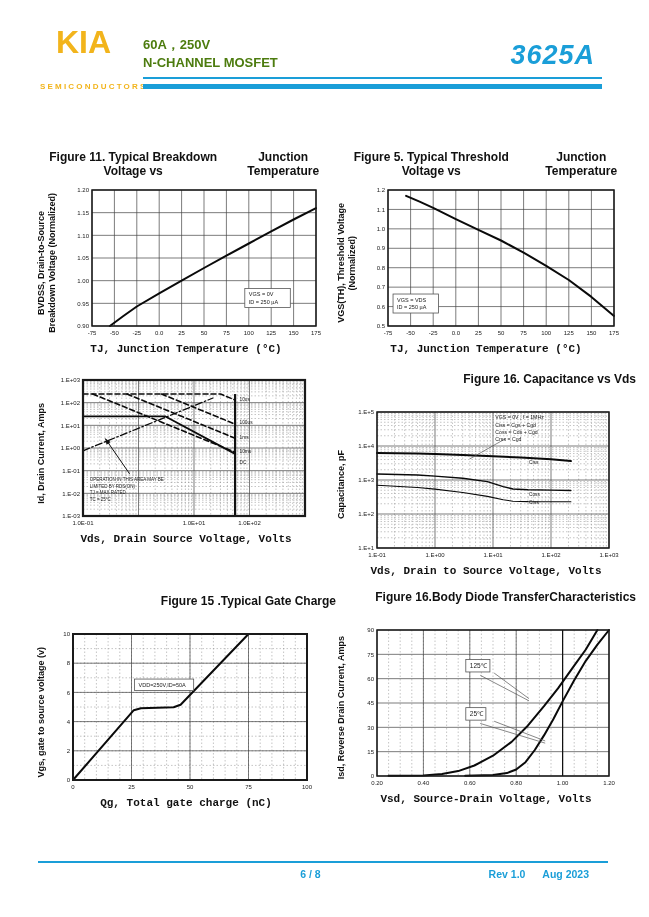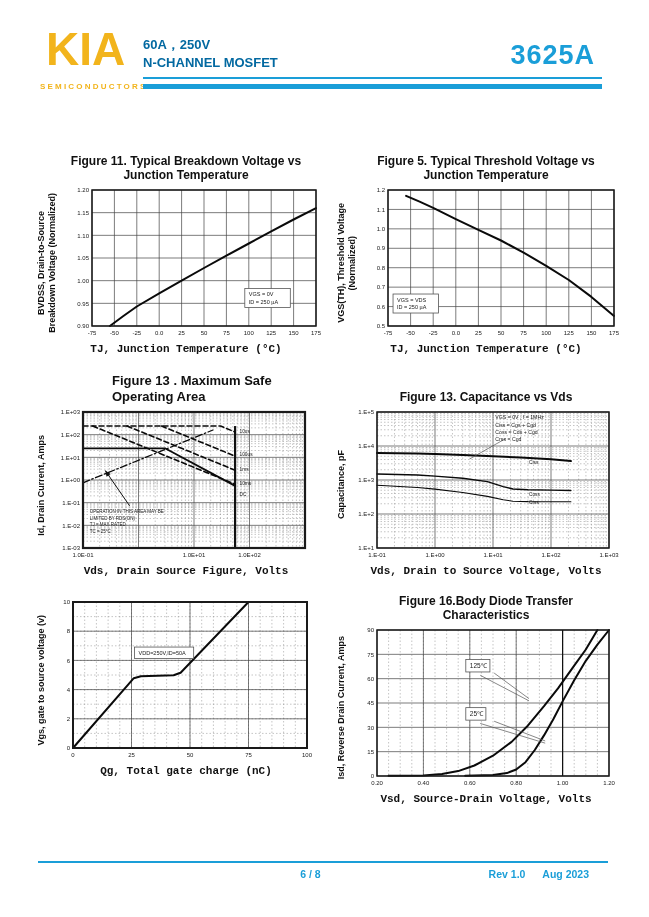--- a/index.html
+++ b/index.html
@@ -1,50 +1,50 @@
 <!DOCTYPE html>
 <html><head>
 <meta charset="utf-8">
 <style>
   html,body{margin:0;padding:0;background:#fff;}
   #page{position:relative;width:649px;height:917px;background:#fff;font-family:"Liberation Sans",sans-serif;color:#111;overflow:hidden;}
   
-  .logo{position:absolute;left:46px;top:26px;font-size:46px;font-weight:700;letter-spacing:0px;line-height:1;}
+  .logo{position:absolute;left:56px;top:26px;font-size:32px;font-weight:700;letter-spacing:0px;line-height:1;}
   .logo-sub{position:absolute;left:40px;top:82px;font-size:8px;font-weight:700;letter-spacing:2.2px;}
   .spec{position:absolute;left:143px;top:36px;font-size:13px;font-weight:700;line-height:1.35;}
   .part{position:absolute;right:54px;top:40px;font-size:27px;font-weight:600;letter-spacing:1px;}
   .rule-thin{position:absolute;left:143px;width:459px;top:77px;height:1.5px;}
   .rule-thick{position:absolute;left:143px;width:459px;top:84px;height:5px;}
   
   .fig{position:absolute;width:300px;}
-  .fig-title{height:32px;display:flex;flex-direction:column;justify-content:flex-end;text-align:center;font-weight:700;font-size:12px;line-height:1.18;}
+  .fig-title{height:32px;display:flex;flex-direction:row;justify-content:flex-end;text-align:center;font-weight:700;font-size:12px;line-height:1.18;}
   .fig-title.left{text-align:left;padding-left:76px;box-sizing:border-box;font-size:13px;}
   .fig-body{display:flex;flex-direction:row;align-items:center;margin-top:2px;}
   .ylabel{display:flex;flex-direction:row;align-items:center;justify-content:center;}
   .ylabel span{writing-mode:vertical-rl;transform:rotate(180deg);font-weight:700;font-size:9px;text-align:center;line-height:1.2;}
   .xlabel{text-align:center;font-weight:700;font-size:11px;margin-top:1px;font-family:Liberation Mono, monospace;}
   svg.plot{display:block;}
   
   .foot-rule{position:absolute;left:38px;top:861px;width:570px;height:1.5px;}
   .foot-page{position:absolute;left:0;top:868px;width:621px;text-align:center;font-size:10.5px;font-weight:700;}
   .foot-rev{position:absolute;right:60px;top:868px;font-size:10.5px;font-weight:700;}
   .foot-rev span{margin-left:14px;}
 </style>
 </head>
 <body>
 
 <div id="page">
 
   <div class="logo" style="color: rgb(242, 180, 28);">KIA</div>
   <div class="logo-sub" style="color: rgb(242, 180, 28);">SEMICONDUCTORS</div>
-  <div class="spec" style="color: #0369a1;">
+  <div class="spec" style="color: #4d7c0f;">
     <div>60A，250V</div>
     <div>N-CHANNEL MOSFET</div>
   </div>
-  <div class="part" style="color: rgb(26, 158, 216);">3625A</div>
+  <div class="part" style="color: rgb(26, 158, 216); font-style: italic;">3625A</div>
   <div class="rule-thin" style="background: rgb(26, 158, 216);"></div>
   <div class="rule-thick" style="background: rgb(26, 158, 216);"></div>
 
   <div class="fig" style="left:36px;top:150px">
     <div class="fig-title">
       <div>Figure 11. Typical Breakdown Voltage vs</div>
       <div>Junction Temperature</div>
     </div>
     <div class="fig-body">
       <div class="ylabel">
@@ -153,24 +153,20 @@
           <text x="27" y="8.2" font-size="6" text-anchor="end" fill="#1a1a1a" font-family="&quot;Liberation Sans&quot;,sans-serif">1.2</text>
           <rect x="35.04" y="110.02" width="45.51" height="19" fill="#fff" stroke="#555" stroke-width="0.8"></rect>
           <text x="39.04" y="117.52" font-size="5.5" text-anchor="start" fill="#1a1a1a" font-family="&quot;Liberation Sans&quot;,sans-serif">VGS = VDS</text>
           <text x="39.04" y="125.02" font-size="5.5" text-anchor="start" fill="#1a1a1a" font-family="&quot;Liberation Sans&quot;,sans-serif">ID = 250 µA</text>
         </svg>
     </div>
     <div class="xlabel">TJ, Junction Temperature (°C)</div>
   </div>
 
   <div class="fig" style="left:36px;top:372px">
-    <div class="fig-title left">
-      <div>Figure 13 . Maximum Safe</div>
-      <div>Operating Area</div>
-    </div>
     <div class="fig-body">
       <div class="ylabel">
         <span>Id, Drain Current, Amps</span>
       </div>
       <svg class="plot" width="272" height="158">
           <rect x="36" y="6" width="222" height="136" fill="#fff"></rect>
           <line x1="52.70716475935096" y1="6" x2="52.70716475935096" y2="142" stroke="#8a8a8a" stroke-width="0.5" stroke-dasharray="1.5,2"></line>
           <line x1="62.48022963694127" y1="6" x2="62.48022963694127" y2="142" stroke="#8a8a8a" stroke-width="0.5" stroke-dasharray="1.5,2"></line>
           <line x1="69.41432951870192" y1="6" x2="69.41432951870192" y2="142" stroke="#8a8a8a" stroke-width="0.5" stroke-dasharray="1.5,2"></line>
           <line x1="74.79283524064904" y1="6" x2="74.79283524064904" y2="142" stroke="#8a8a8a" stroke-width="0.5" stroke-dasharray="1.5,2"></line>
@@ -286,26 +282,26 @@
           <text x="192.51" y="78.76" font-size="4.8" text-anchor="start" fill="#1a1a1a" font-family="&quot;Liberation Sans&quot;,sans-serif">10ms</text>
           <text x="192.51" y="89.64" font-size="4.8" text-anchor="start" fill="#1a1a1a" font-family="&quot;Liberation Sans&quot;,sans-serif">DC</text>
           <line x1="82.62" y1="99.83999999999999" x2="58.2" y2="64.47999999999999" stroke="#111" stroke-width="1"></line>
           <polygon points="58.2,64.47999999999999 63.66670722653789,67.99640613401216 59.552481798086085,70.83773489427215" fill="#111"></polygon>
           <text x="42.66" y="107.32" font-size="4.5" text-anchor="start" fill="#1a1a1a" font-family="&quot;Liberation Sans&quot;,sans-serif">OPERATION IN THIS AREA MAY BE</text>
           <text x="42.66" y="113.82" font-size="4.5" text-anchor="start" fill="#1a1a1a" font-family="&quot;Liberation Sans&quot;,sans-serif">LIMITED BY RDS(ON)</text>
           <text x="42.66" y="120.32" font-size="4.5" text-anchor="start" fill="#1a1a1a" font-family="&quot;Liberation Sans&quot;,sans-serif">TJ = MAX RATED</text>
           <text x="42.66" y="126.82" font-size="4.5" text-anchor="start" fill="#1a1a1a" font-family="&quot;Liberation Sans&quot;,sans-serif">TC = 25°C</text>
         </svg>
     </div>
-    <div class="xlabel">Vds, Drain Source Figure, Volts</div>
+    <div class="xlabel">Vds, Drain Source Voltage, Volts</div>
   </div>
 
   <div class="fig" style="left:336px;top:372px">
     <div class="fig-title">
-      <div>Figure 13. Capacitance vs Vds</div>
+      <div>Figure 16. Capacitance vs Vds</div>
     </div>
     <div class="fig-body">
       <div class="ylabel">
         <span>Capacitance, pF</span>
       </div>
       <svg class="plot" width="272" height="158">
           <rect x="30" y="6" width="232" height="136" fill="#fff"></rect>
           <line x1="47.45973974851091" y1="6" x2="47.45973974851091" y2="142" stroke="#8a8a8a" stroke-width="0.5" stroke-dasharray="1.5,2"></line>
           <line x1="57.673032773740424" y1="6" x2="57.673032773740424" y2="142" stroke="#8a8a8a" stroke-width="0.5" stroke-dasharray="1.5,2"></line>
           <line x1="64.91947949702183" y1="6" x2="64.91947949702183" y2="142" stroke="#8a8a8a" stroke-width="0.5" stroke-dasharray="1.5,2"></line>
@@ -401,20 +397,23 @@
           <text x="148.32" y="13.48" font-size="5.2" text-anchor="start" fill="#1a1a1a" font-family="&quot;Liberation Sans&quot;,sans-serif">VGS = 0V , f = 1MHz</text>
           <text x="148.32" y="20.68" font-size="5.2" text-anchor="start" fill="#1a1a1a" font-family="&quot;Liberation Sans&quot;,sans-serif">Ciss = Cgs + Cgd</text>
           <text x="148.32" y="27.880000000000003" font-size="5.2" text-anchor="start" fill="#1a1a1a" font-family="&quot;Liberation Sans&quot;,sans-serif">Coss = Cds + Cgd</text>
           <text x="148.32" y="35.08" font-size="5.2" text-anchor="start" fill="#1a1a1a" font-family="&quot;Liberation Sans&quot;,sans-serif">Crss = Cgd</text>
         </svg>
     </div>
     <div class="xlabel">Vds, Drain to Source Voltage, Volts</div>
   </div>
 
   <div class="fig" style="left:36px;top:594px">
+    <div class="fig-title">
+      <div>Figure 15 .Typical Gate Charge</div>
+    </div>
     <div class="fig-body">
       <div class="ylabel">
         <span>Vgs, gate to source voltage (v)</span>
       </div>
       <svg class="plot" width="272" height="168">
           <rect x="26" y="6" width="234" height="146" fill="#fff"></rect>
           <line x1="37.7" y1="6" x2="37.7" y2="152" stroke="#8a8a8a" stroke-width="0.5" stroke-dasharray="1.5,2"></line>
           <line x1="49.400000000000006" y1="6" x2="49.400000000000006" y2="152" stroke="#8a8a8a" stroke-width="0.5" stroke-dasharray="1.5,2"></line>
           <line x1="61.1" y1="6" x2="61.1" y2="152" stroke="#8a8a8a" stroke-width="0.5" stroke-dasharray="1.5,2"></line>
           <line x1="72.80000000000001" y1="6" x2="72.80000000000001" y2="152" stroke="#8a8a8a" stroke-width="0.5" stroke-dasharray="1.5,2"></line>

